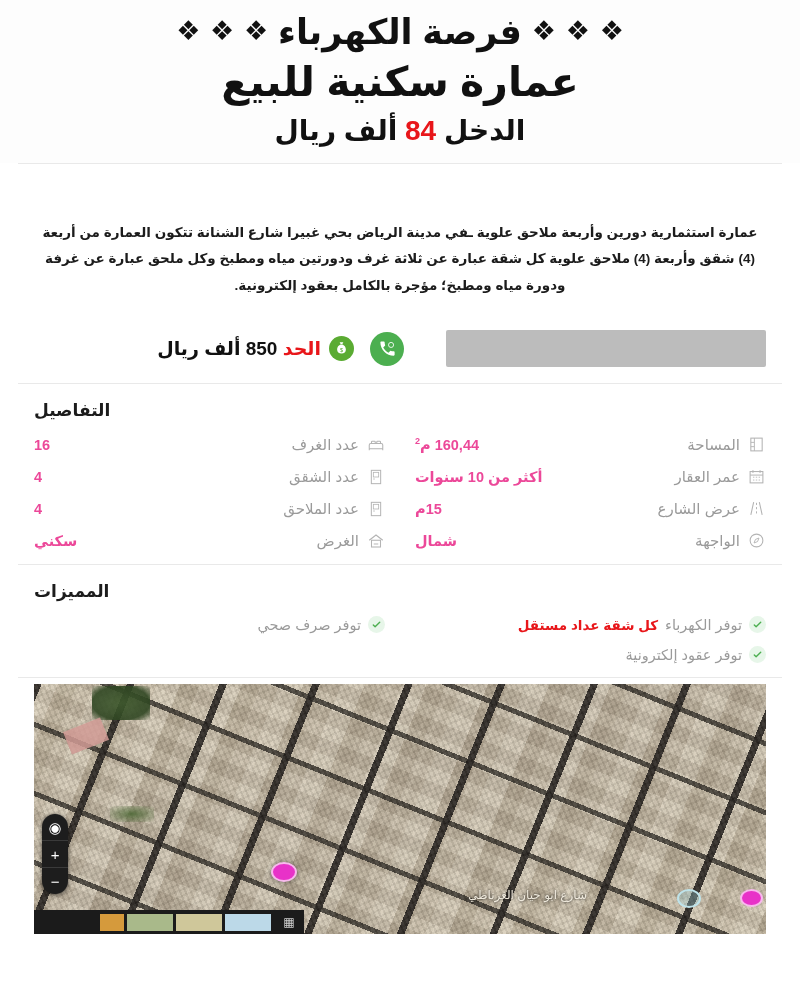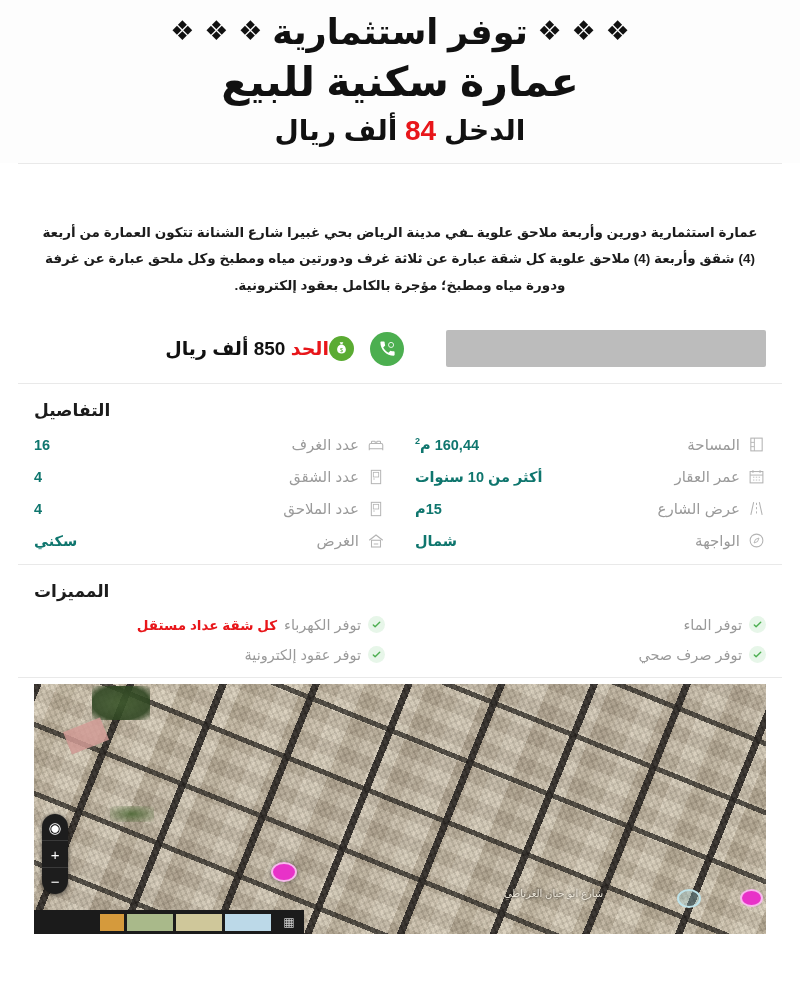--- a/index.html
+++ b/index.html
@@ -65,20 +65,21 @@
     flex-direction: row;
     align-items: center;
     justify-content: flex-start;
     padding: 12px 34px 16px 34px;
     gap: 16px;
   }
   .price-block {
     display: flex;
     flex-direction: row;
     align-items: center;
+    gap: 8px;
     min-width: 232px;
   }
   .price-text {
     font-size: 19px;
     font-weight: bold;
     color: #111111;
     white-space: nowrap;
   }
   .money-icon {
     width: 25px; height: 25px;
@@ -144,21 +145,21 @@
     align-items: center;
     justify-content: center;
     color: #b4b4b4;
     flex: 0 0 auto;
   }
   .spec-val {
     flex: 1 1 auto;
     text-align: left;
     font-size: 14.5px;
     font-weight: bold;
-    color: #0f766e;
+    color: #ec4899;
     white-space: nowrap;
   }
   .sup { font-size: 9px; vertical-align: super; }
 
   
   .feat {
     display: flex;
     flex-direction: row;
     align-items: center;
     gap: 7px;
@@ -250,22 +251,22 @@
   .map-poi-circle {
     position: absolute;
     left: 643px; top: 205px;
     width: 20px; height: 15px;
     border-radius: 50%;
     border: 2px solid #bfe3ea;
     background: rgba(150,200,210,.35);
   }
   .map-street-label {
     position: absolute;
-    left: 470px; top: 204px;
-    font-size: 10px;
+    left: 434px; top: 204px;
+    font-size: 12px;
     color: #efe9dc;
     text-shadow: 0 0 3px rgba(0,0,0,.9);
     white-space: nowrap;
     letter-spacing: .3px;
   }
   .map-controls {
     position: absolute;
     left: 8px;
     bottom: 40px;
     display: flex;
@@ -309,21 +310,21 @@
   .bb-4 { background: #d59a3c; width: 24px; }
 </style>
 </head>
 <body>
 
 <div class="banner">
   <div class="banner-line banner-line-1">
     <span class="orn">❖</span>
     <span class="orn">❖</span>
     <span class="orn">❖</span>
-    <span>توفر استثمارية</span>
+    <span>فرصة الكهرباء</span>
     <span class="orn">❖</span>
     <span class="orn">❖</span>
     <span class="orn">❖</span>
   </div>
   <div class="banner-line banner-line-2">عمارة سكنية للبيع</div>
   <div class="banner-line banner-line-3">
     <span>الدخل </span><span class="red">84</span><span> ألف ريال</span>
   </div>
 </div>
 
@@ -474,28 +475,20 @@
 
   </div>
 </div>
 
 <hr class="hr-soft">
 
 <div class="section">
   <h2 class="section-title">المميزات</h2>
   <div class="grid-2">
 
-    <div class="feat">
-      <span class="check">
-        <svg width="11" height="11" viewBox="0 0 24 24">
-            <path d="M5 13l4 4 10-10" fill="none" stroke="#4caf50" stroke-width="3" stroke-linecap="round" stroke-linejoin="round"></path>
-          </svg>
-      </span>
-      <span>توفر الماء</span>
-    </div>
 
     <div class="feat">
       <span class="check">
         <svg width="11" height="11" viewBox="0 0 24 24">
             <path d="M5 13l4 4 10-10" fill="none" stroke="#4caf50" stroke-width="3" stroke-linecap="round" stroke-linejoin="round"></path>
           </svg>
       </span>
       <span>توفر الكهرباء</span>
       <span class="feat-note">كل شقة عداد مستقل</span>
     </div>

